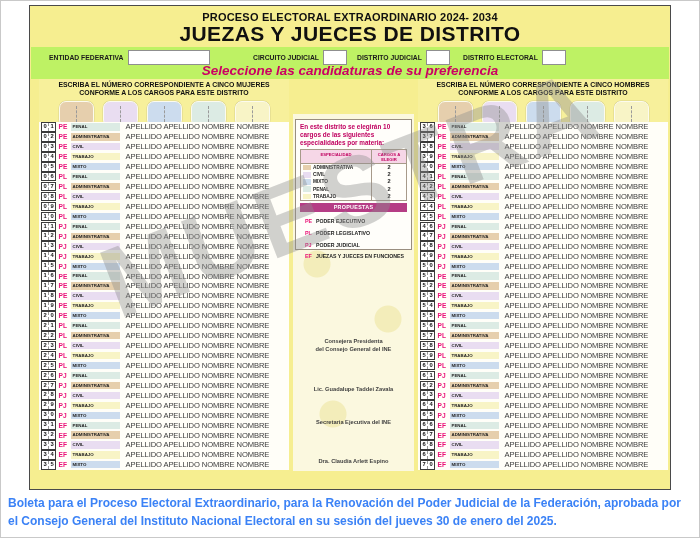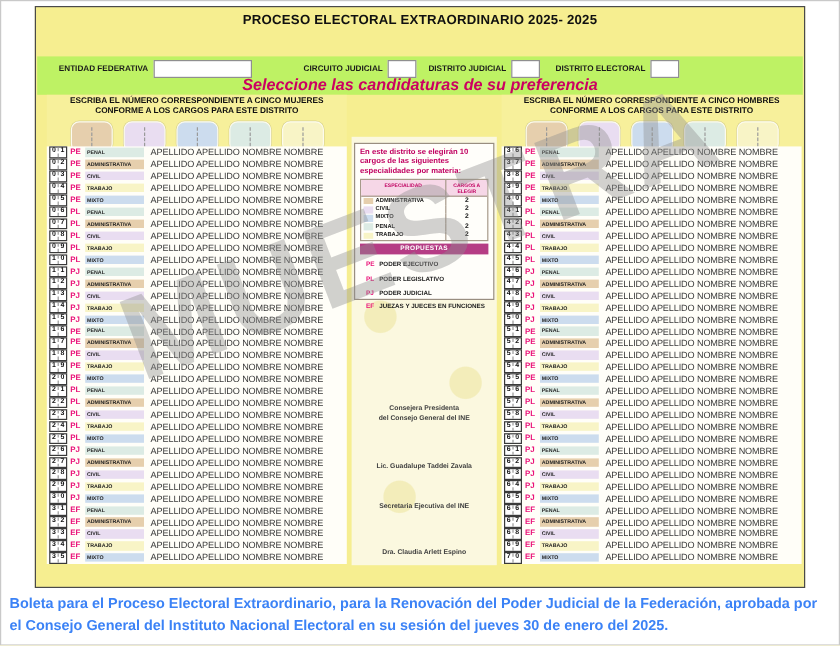--- a/index.html
+++ b/index.html
@@ -82,21 +82,22 @@
 
   .caption{position:absolute;left:8px;top:494px;width:686px;font-size:12px;font-weight:bold;
            color:#3b82f6;line-height:1.5;}
 </style>
 </head>
 <body>
 
 <div id="frame"></div>
 
 <div id="ballot">
-  <div class="title1">PROCESO ELECTORAL EXTRAORDINARIO 2025- 2025</div>
+  <div class="title1">PROCESO ELECTORAL EXTRAORDINARIO 2024- 2034</div>
+  <div class="title2">JUEZAS Y JUECES DE DISTRITO</div>
 
   <div class="fieldstrip">
     <div id="fields">
         <div class="field f0">
           <span class="flabel">ENTIDAD FEDERATIVA</span>
           <div class="fbox wide"></div>
         </div>
         <div class="field f1">
           <span class="flabel">CIRCUITO JUDICIAL</span>
           <div class="fbox"></div>

